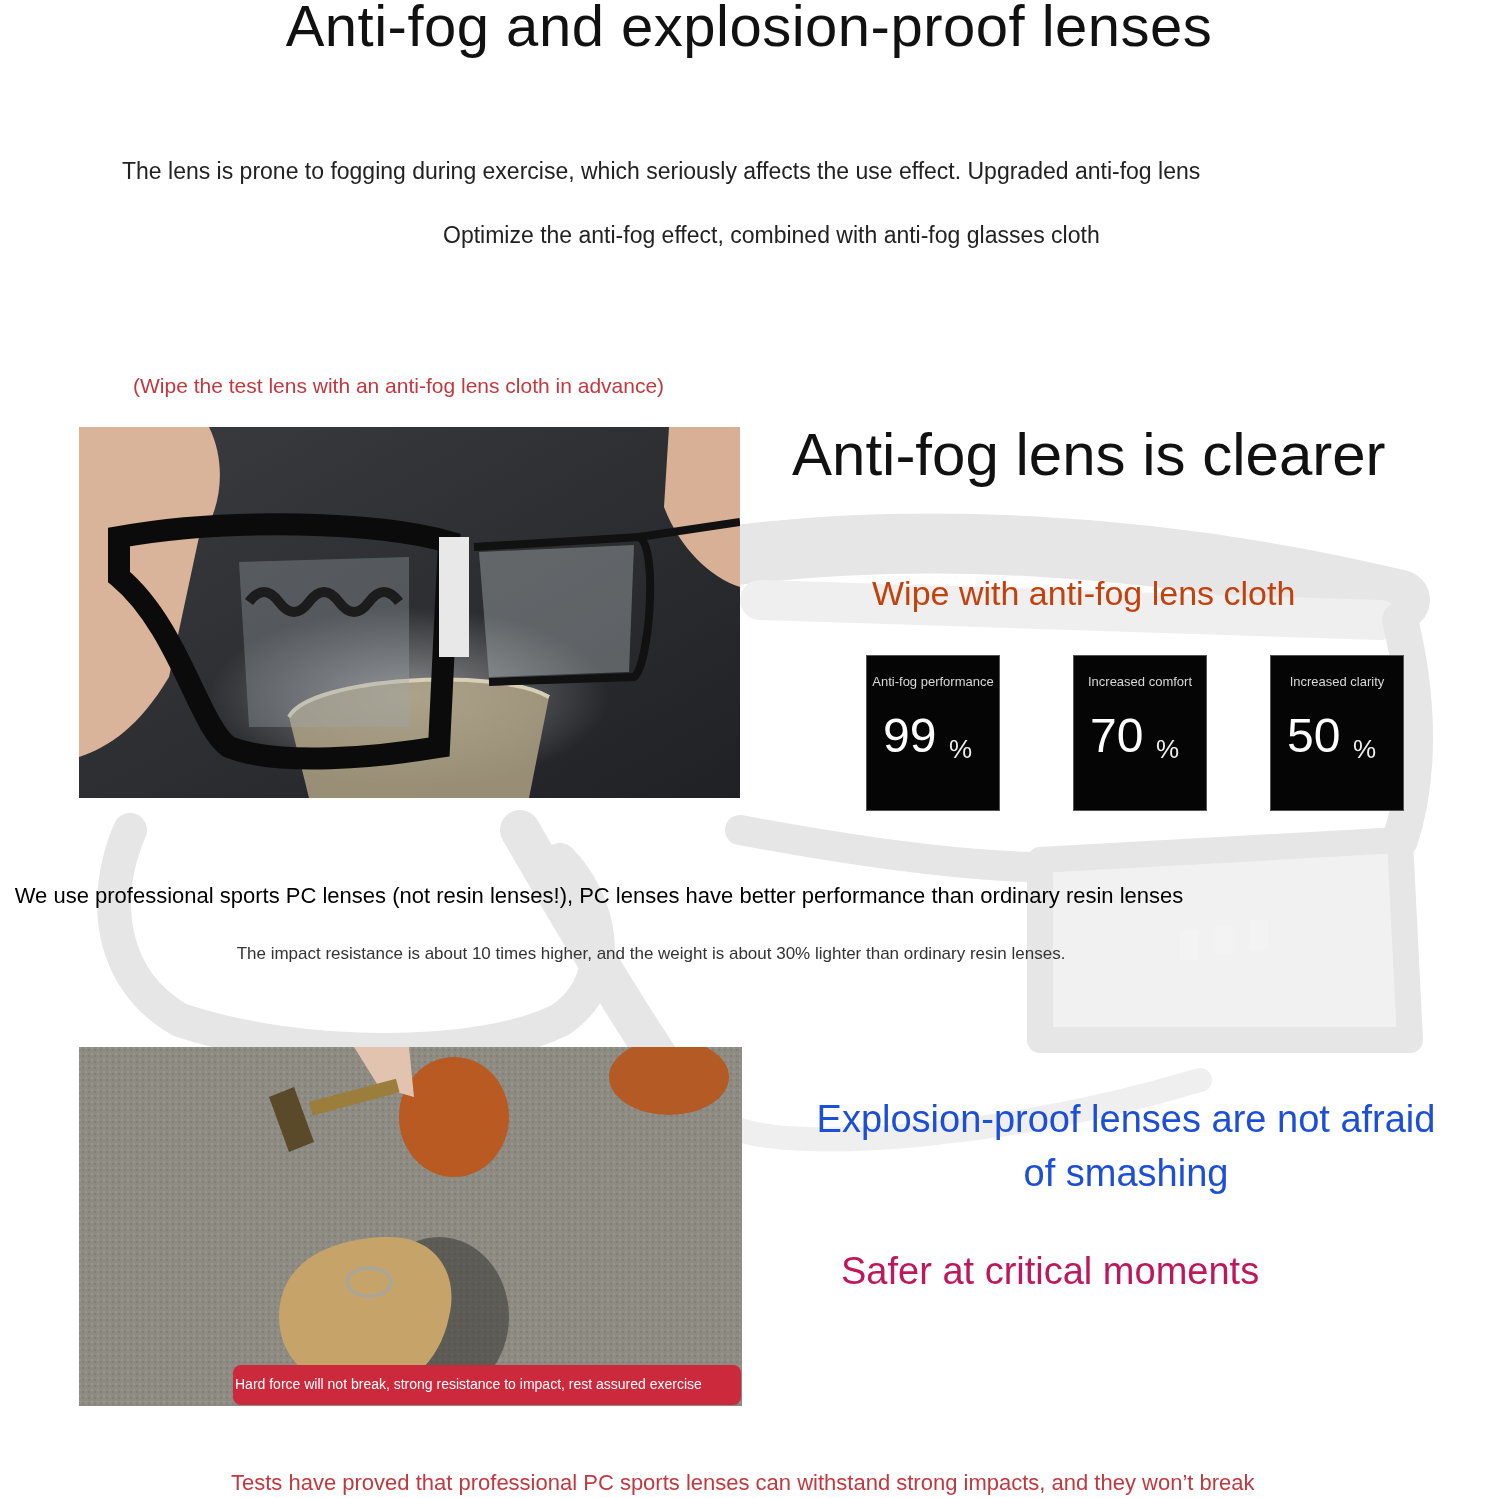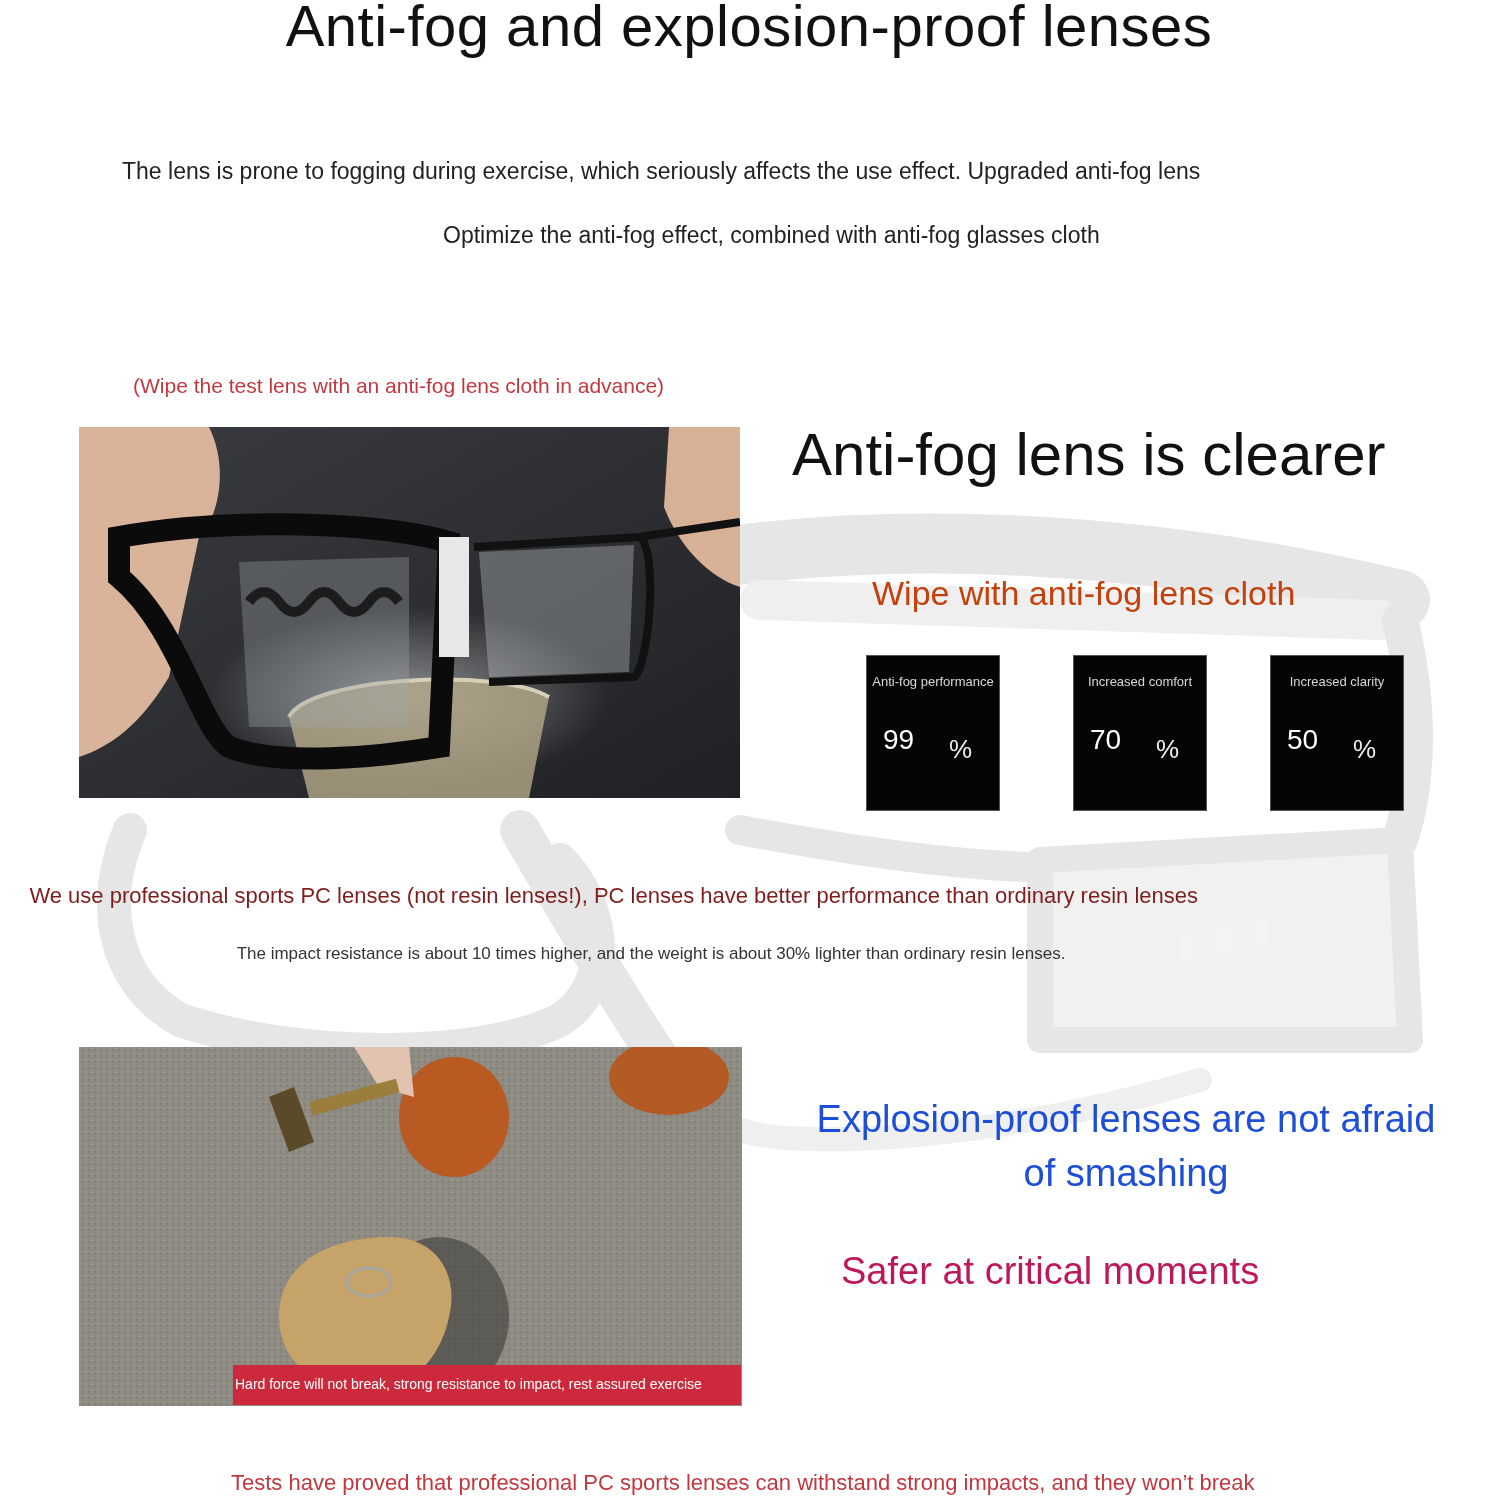--- a/index.html
+++ b/index.html
@@ -22,32 +22,32 @@
   .photo { overflow: hidden; }
   .photo1 { left: 79px; top: 427px; width: 661px; height: 371px; background: #2b2d30; }
   .photo2 { left: 79px; top: 1047px; width: 663px; height: 359px; background: #8f8d84; }
   .h-clear { left: 792px; top: 420px; font-size: 60px; color: #111; }
   .wipe { left: 872px; top: 574px; font-size: 34px; color: #c2410c; }
   .stat {
     width: 134px; height: 156px; background: #050505; color: #fff;
     border: 1px solid #555; box-sizing: border-box;
   }
   .stat .label { position: absolute; top: 18px; left: 0; width: 100%; text-align: center; font-size: 13px; color: #d8d8d8; white-space: nowrap; }
-  .stat .val { position: absolute; top: 68px; left: 16px; font-size: 28px; color: #fff; }
+  .stat .val { position: absolute; top: 52px; left: 16px; font-size: 48px; color: #fff; }
   .stat .pct { position: absolute; top: 78px; left: 82px; font-size: 26px; color: #eee; }
   .stat1 { left: 866px; top: 655px; }
   .stat2 { left: 1073px; top: 655px; }
   .stat3 { left: 1270px; top: 655px; padding-left: 41px; }
-  .pc1 { left: 0; width: 1198px; text-align: right; top: 883px; font-size: 22px; color: #7f1d1d; }
+  .pc1 { left: 0; width: 1198px; text-align: center; top: 883px; font-size: 22px; color: #000000; }
   .pc2 { left: 0; width: 1302px; text-align: center; top: 944px; font-size: 17px; color: #333; padding-left: 0; }
   .h-explosion { left: 806px; top: 1092px; font-size: 38px; line-height: 54px; color: #1d4ed8; width: 640px; text-align: center; }
   .h-safer { left: 841px; top: 1250px; font-size: 38px; color: #be185d; }
   .banner {
     left: 233px; top: 1365px; width: 508px; height: 40px; background: #cc2a3c;
-    color: #fff; font-size: 14px; line-height: 38px; padding-left: 2px; box-sizing: border-box; white-space: nowrap;
+    color: #fff; font-size: 14px; line-height: 38px; padding-left: 2px; box-sizing: border-box; white-space: nowrap; border-radius: 8px;
   }
   .footer-note { left: 231px; top: 1470px; font-size: 22px; color: #c2383f; }
 </style>
 </head>
 <body>
 
 <svg class="watermark" viewBox="0 0 1498 1498">
   <g fill="none" stroke="#e6e6e6" stroke-linecap="round" stroke-linejoin="round">
     <path d="M700 560 C 900 530, 1150 540, 1400 600" stroke-width="60"></path>
     <path d="M760 600 L 1380 620" stroke-width="40" stroke="#efefef"></path>

